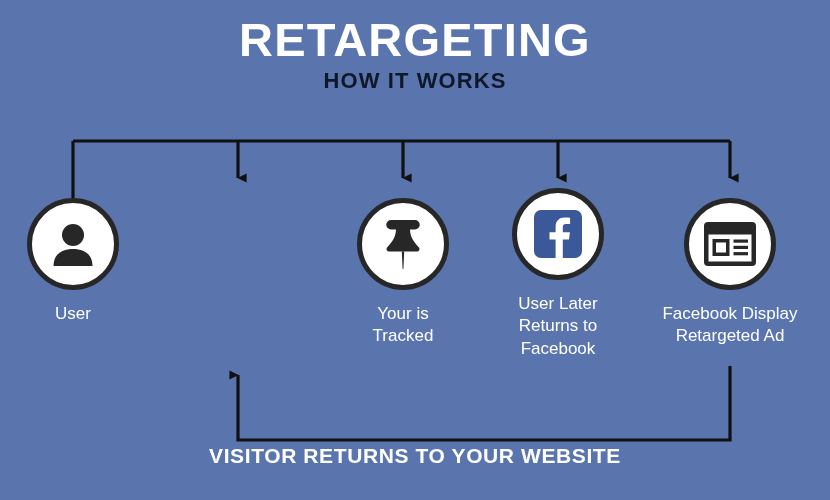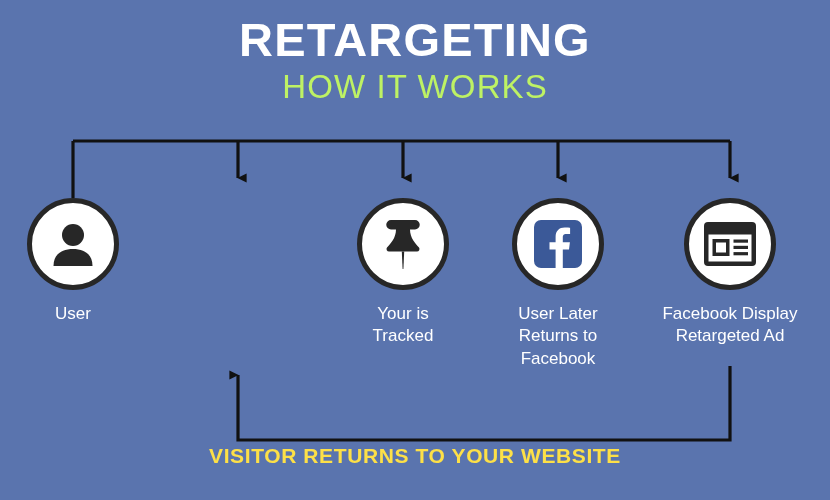--- a/index.html
+++ b/index.html
@@ -29,23 +29,23 @@
   }
   .title-main {
     font-size: 47px;
     font-weight: bold;
     color: #ffffff;
     letter-spacing: 1.2px;
     line-height: 1.02;
     margin: 0;
   }
   .title-sub {
-    font-size: 33px;
-    font-weight: normal;
-    color: #bef264;
+    font-size: 22px;
+    font-weight: bold;
+    color: #0f172a;
     letter-spacing: 1.1px;
     line-height: 1.1;
     margin: 5px 0 0 0;
   }
   
   #connectors {
     position: absolute;
     left: 0;
     top: 0;
     width: 830px;
@@ -80,21 +80,21 @@
     line-height: 1.31;
     white-space: pre-line;
   }
   
   .footer-caption {
     position: absolute;
     left: 0;
     top: 444px;
     width: 830px;
     text-align: center;
-    color: #fde047;
+    color: #ffffff;
     font-size: 21px;
     font-weight: bold;
     letter-spacing: 0.6px;
   }
 </style>
 </head>
 <body>
 
 <div id="stage">
 
@@ -145,21 +145,21 @@
                  A2.6,2.6 0 0 1 10,31.5
                  C13.5,27.5 19,22 19,13.5 L14,13.5
                  A3,3 0 0 1 14,4 Z" fill="#272727"></path>
         <path d="M24.8,35.6 L27.2,35.6 L26.4,53 L25.6,53 Z" fill="#272727"></path>
       </svg>
     </div>
     <div class="node-label">Your is
 Tracked</div>
   </div>
 
-  <div class="node" style="left:478px; top:198px;text-align:center;">
+  <div class="node" style="left:478px; top:188px;text-align:center;">
     <div class="circle">
       <svg width="48" height="48" viewBox="0 0 48 48">
         <rect x="0" y="0" width="48" height="48" rx="7" ry="7" fill="#3b5998"></rect>
         <path d="M28.8,48 L28.8,29.4 L35,29.4 L35.9,22.2 L28.8,22.2 L28.8,17.6
                  C28.8,15.5 29.4,14.1 32.4,14.1 L36.1,14.1 L36.1,7.7
                  C35.5,7.6 33.3,7.4 30.7,7.4 C25.3,7.4 21.6,10.7 21.6,16.8
                  L21.6,22.2 L15.5,22.2 L15.5,29.4 L21.6,29.4 L21.6,48 Z" fill="#ffffff"></path>
       </svg>
     </div>
     <div class="node-label">User Later

